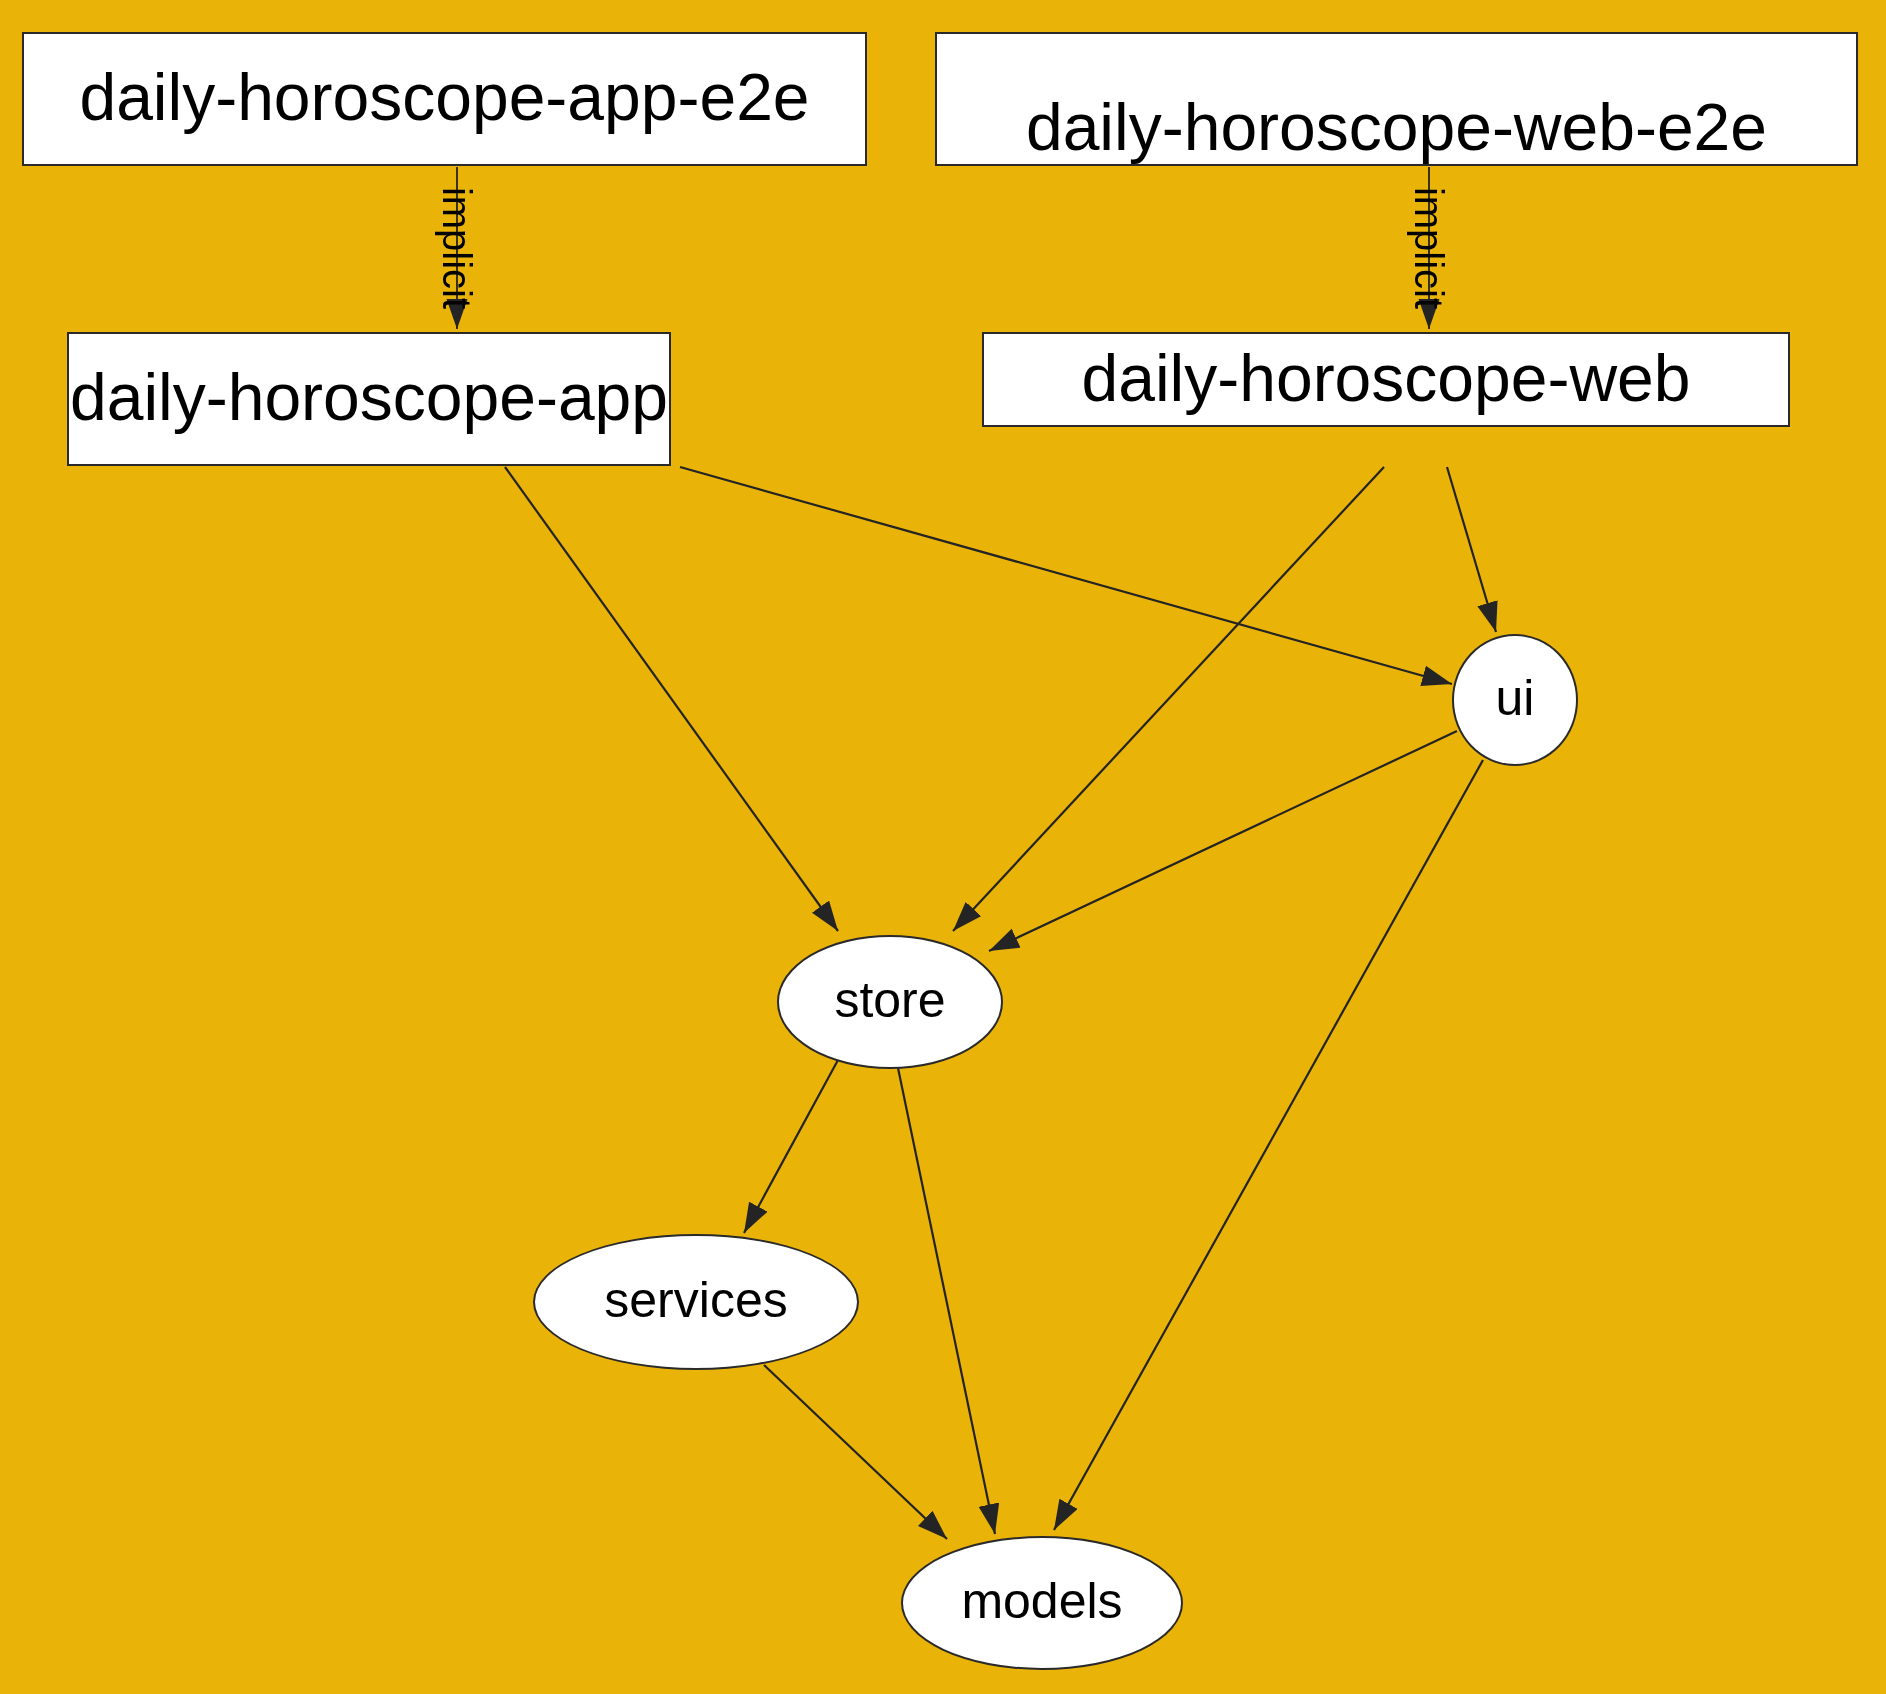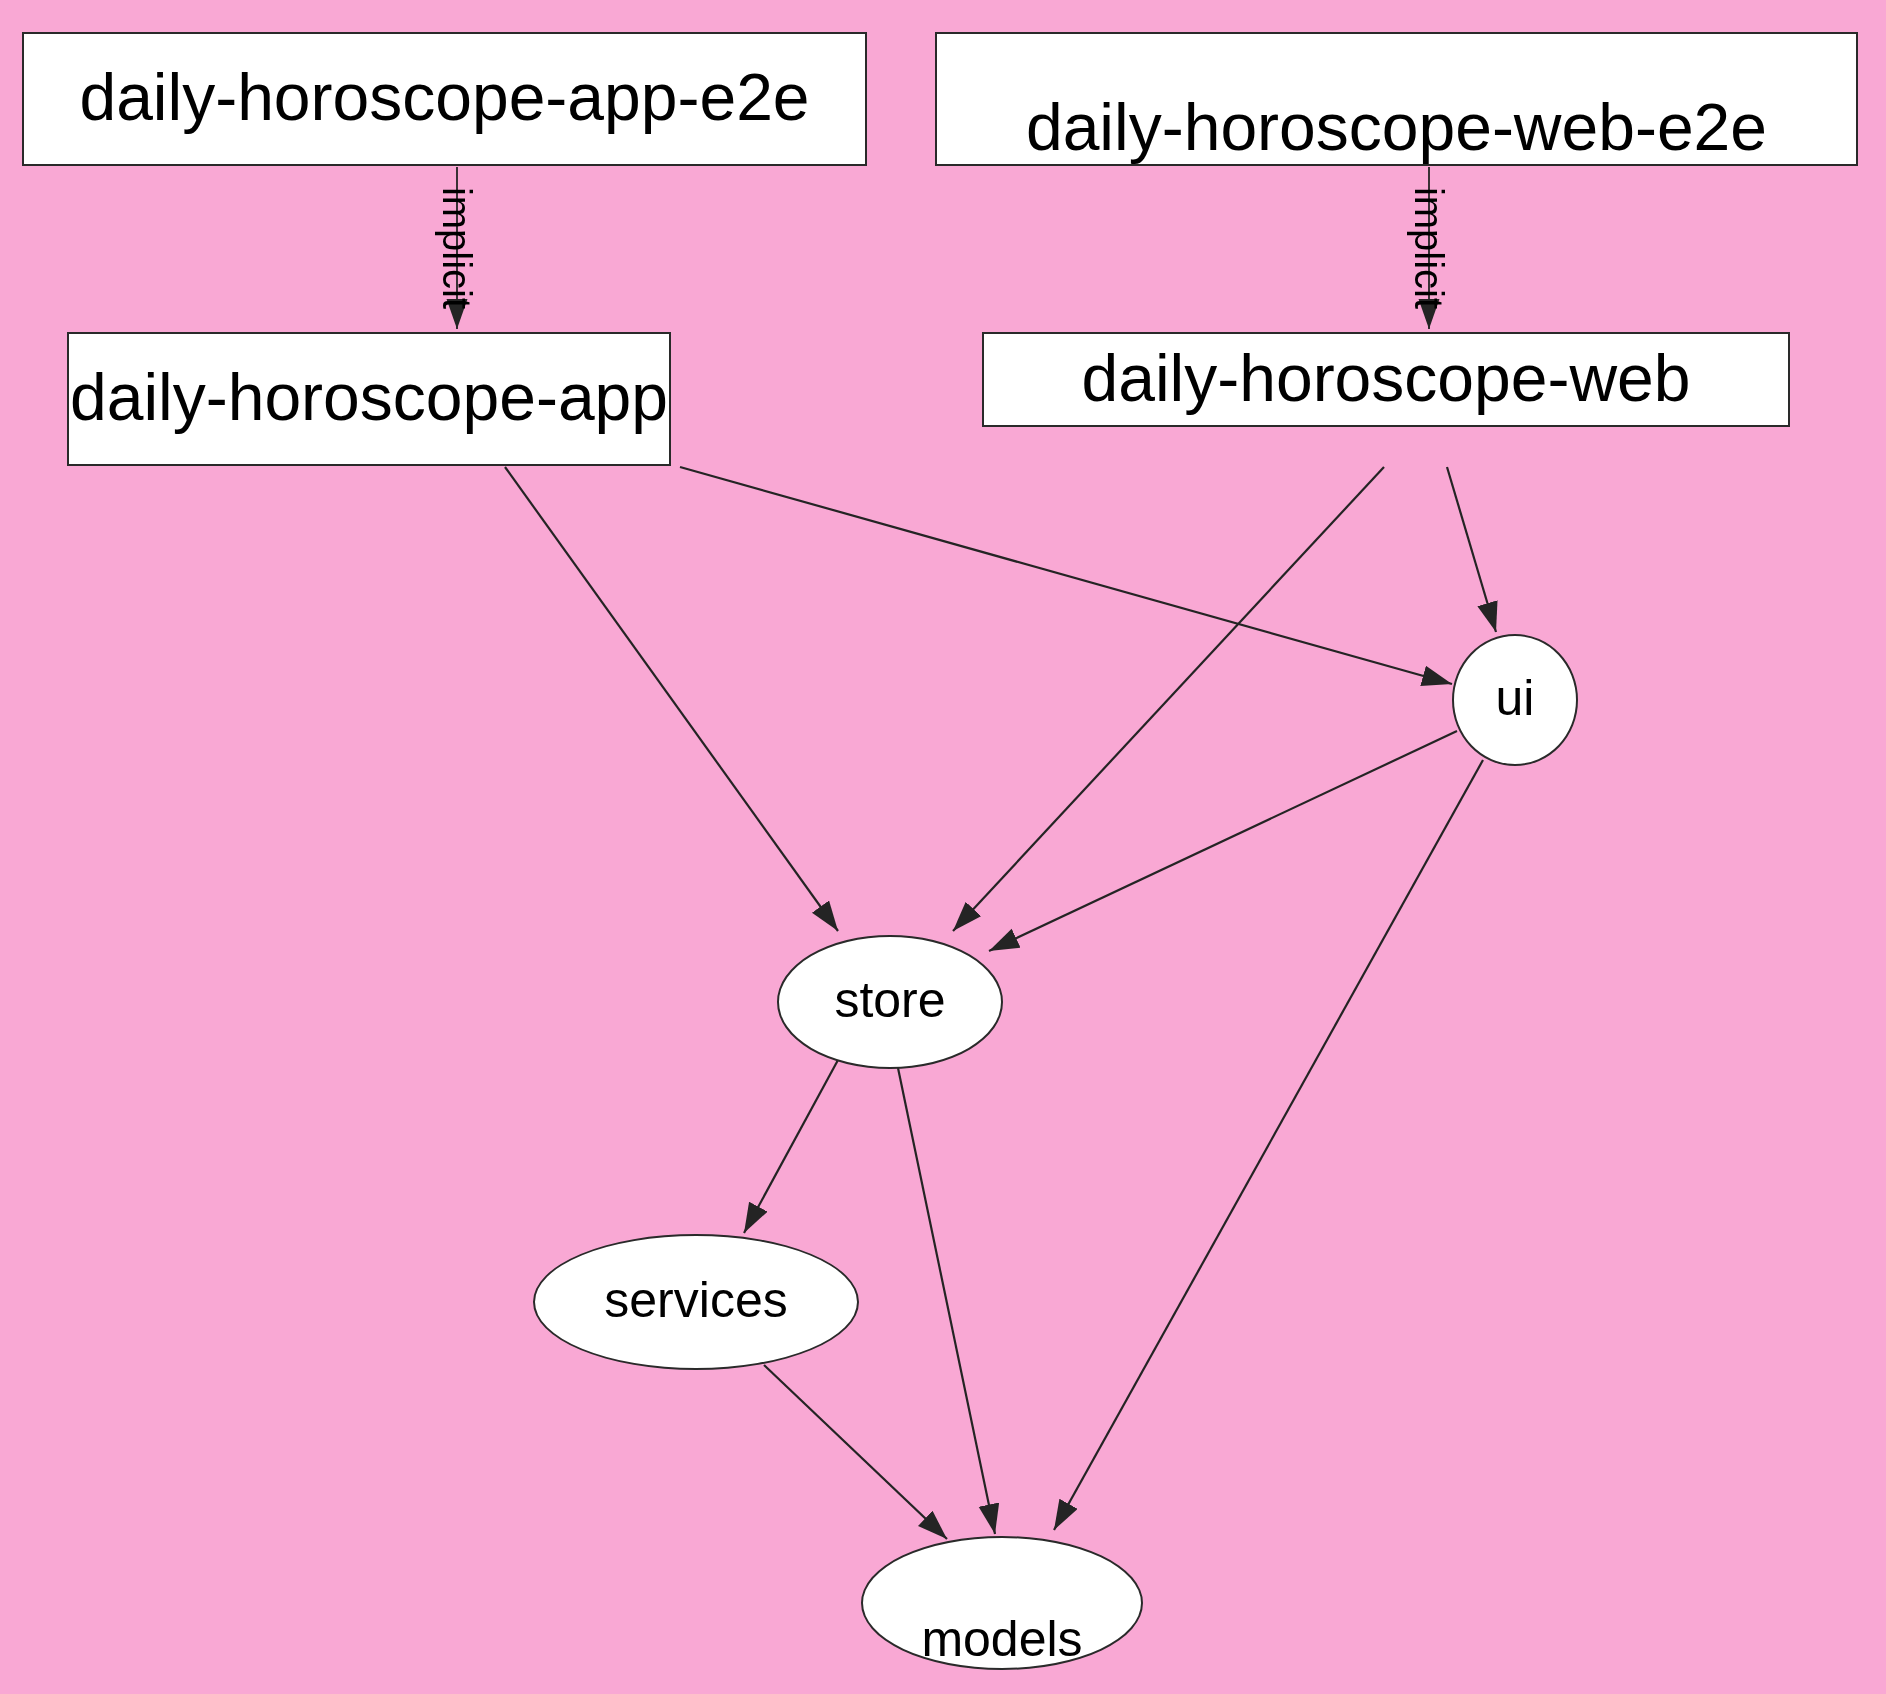--- a/index.html
+++ b/index.html
@@ -1,19 +1,19 @@
 <!DOCTYPE html>
 <html><head>
 <meta charset="utf-8">
 <style>
   html,body{margin:0;padding:0;background:#ffffff;}
   #canvas{
     position:relative;
     width:1886px;height:1694px;
-    background:#f9a8d4;
+    background:#eab308;
     font-family:"Liberation Sans", sans-serif;
     overflow:hidden;
   }
   #edge-layer{
     position:absolute;left:0;top:0;width:1886px;height:1694px;
   }
   .edge{
     stroke:#242424;
     stroke-width:2.2;
     fill:none;
@@ -89,19 +89,19 @@
       </div>
       <div class="node ellipse" style="left: 1452px; top: 634px; width: 126px; height: 132px;">
         <span class="node-label">ui</span>
       </div>
       <div class="node ellipse" style="left: 777px; top: 935px; width: 226px; height: 134px;">
         <span class="node-label">store</span>
       </div>
       <div class="node ellipse" style="left: 533px; top: 1234px; width: 326px; height: 136px;">
         <span class="node-label">services</span>
       </div>
-      <div class="node ellipse" style="left: 861px; top: 1536px; width: 282px; height: 134px; align-items: flex-end;">
+      <div class="node ellipse" style="left: 901px; top: 1536px; width: 282px; height: 134px;">
         <span class="node-label">models</span>
       </div>
       <div class="edge-label" style="left: 457px; top: 248px;">implicit</div>
       <div class="edge-label" style="left: 1429px; top: 248px;">implicit</div>
     </div>
 </div>
 
 </body></html>

